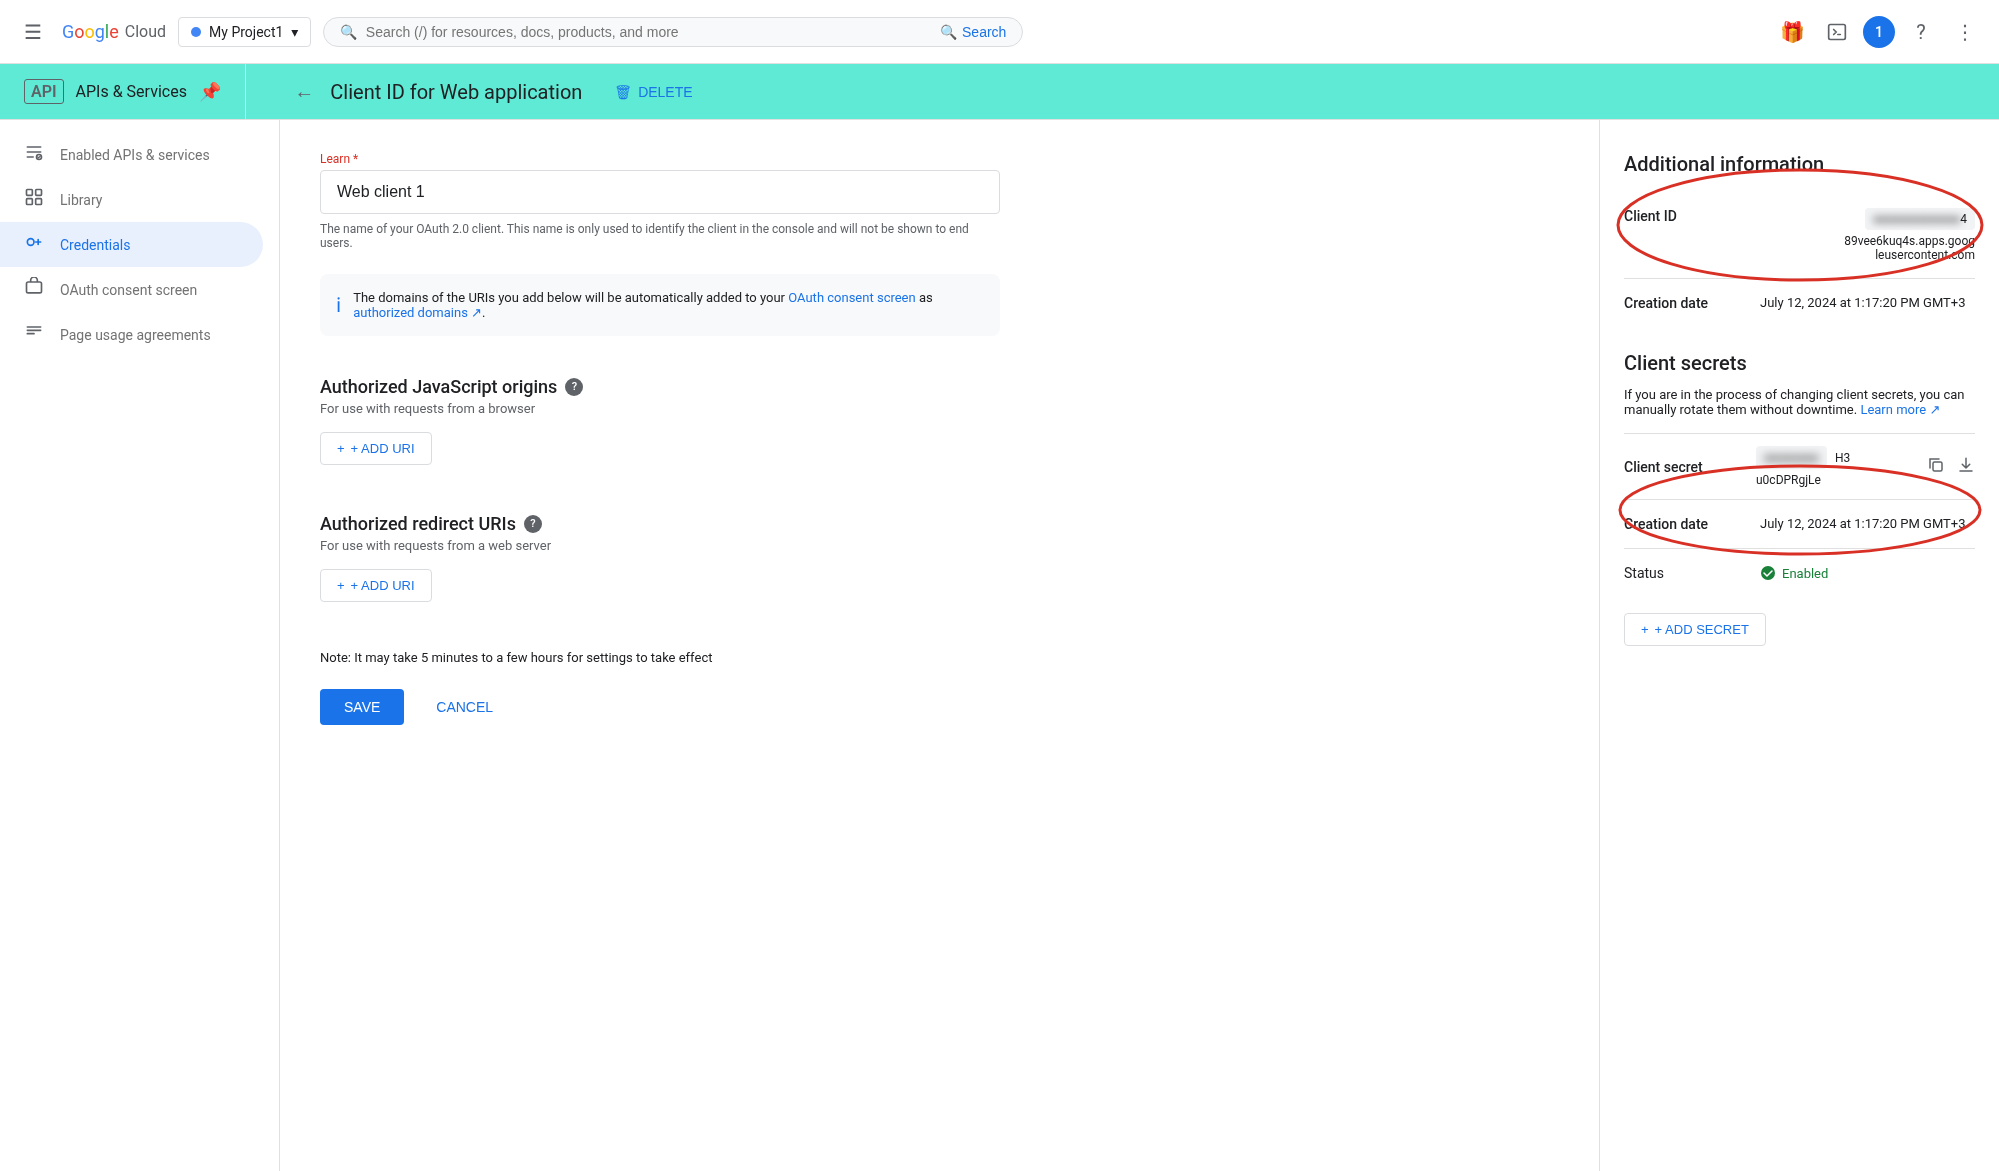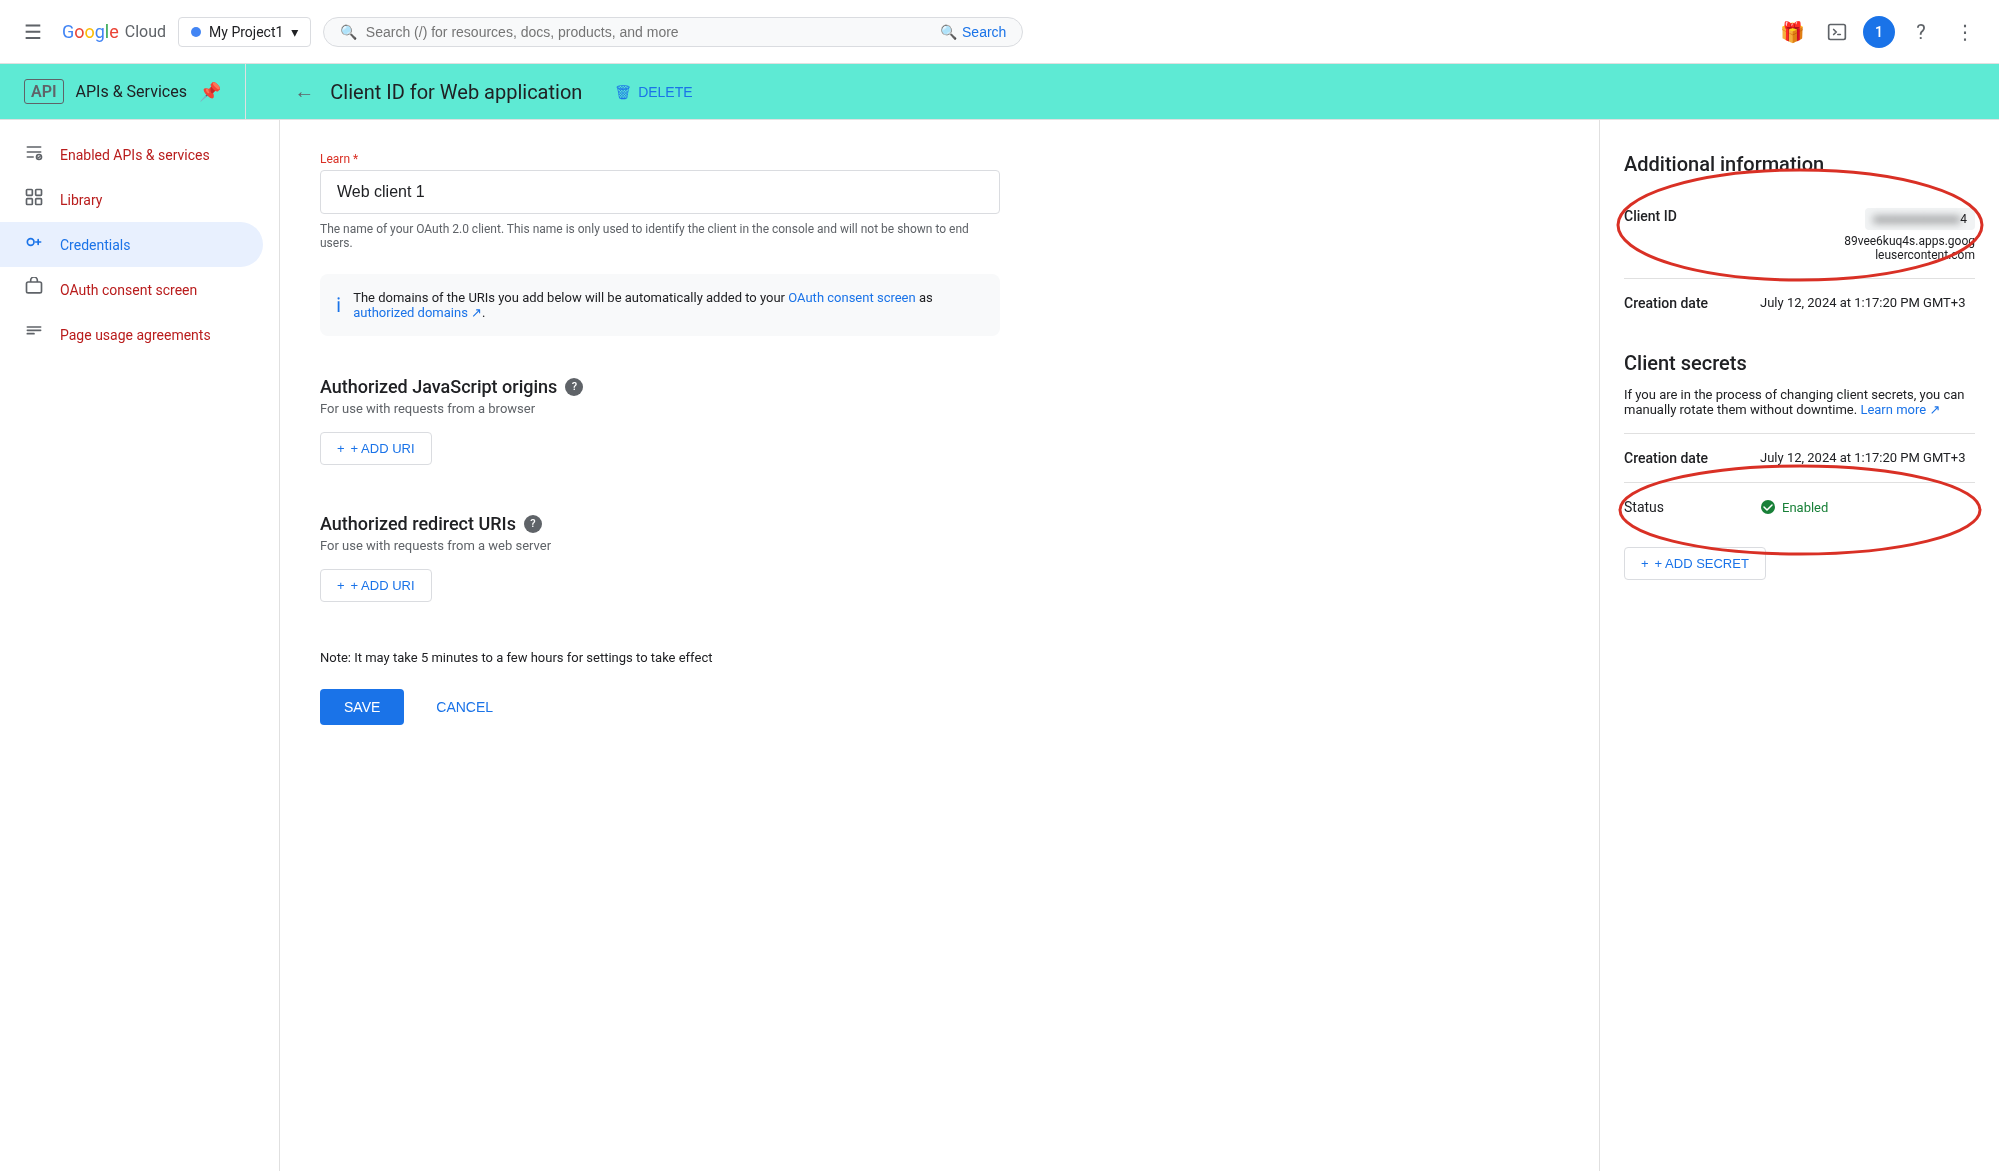--- a/index.html
+++ b/index.html
@@ -150,21 +150,21 @@
       padding: 12px 0;
       overflow-y: auto;
     }
     .sidebar-item {
       display: flex;
       align-items: center;
       gap: 16px;
       padding: 10px 24px;
       cursor: pointer;
       font-size: 14px;
-      color: #b91c1c;
+      color: #737373;
       border-radius: 0 24px 24px 0;
       margin-right: 16px;
     }
     .sidebar-item.active {
       background: #e8f0fe;
       color: #1a73e8;
       text-align: center;
     }
     .sidebar-item.active .sidebar-icon { color: #1a73e8; }
     .sidebar-icon { color: #5f6368; font-size: 20px; }
@@ -502,20 +502,43 @@
       <div style="font-size:20px; font-weight:500; margin-bottom:12px;">Client secrets</div>
       <div style="font-size:13px; color:#202124; margin-bottom:16px;">
         <span>If you are in the process of changing client secrets, you can manually rotate them without downtime.</span>
         <a href="#" style="color:#1a73e8; text-decoration:none;"> <span>Learn more</span> ↗</a>
       </div>
 
       <svg style="position:absolute; top:340px; left:10px; width:380px; height:100px; pointer-events:none; z-index:10;">
         <ellipse cx="190" cy="50" rx="180" ry="44" fill="none" stroke="#d93025" stroke-width="3"></ellipse>
       </svg>
 
+      <div style="display:flex; align-items:center; padding:12px 0; border-top:1px solid #e0e0e0; gap:12px;">
+        <div style="font-size:14px; font-weight:500; min-width:120px;">Client secret</div>
+        <div style="display:flex; flex-direction:column; flex:1; gap:4px;">
+          <div style="display:flex; align-items:center; gap:8px;">
+            <div style="background:#f1f3f4; padding:4px 8px; border-radius:4px; font-size:13px;">
+              <span style="filter:blur(5px); user-select:none;">●●●●●●●</span>
+            </div>
+            <span style="font-size:12px;">H3</span>
+          </div>
+          <div style="font-size:12px; color:#202124;">u0cDPRgjLe</div>
+        </div>
+        <span style="cursor:pointer; color:#5f6368; font-size:18px;">
+          <svg width="18" height="18" viewBox="0 0 24 24" fill="none">
+              <rect x="8" y="8" width="12" height="12" rx="2" stroke="#5f6368" stroke-width="2"></rect>
+              <path d="M4 16V4h12" stroke="#5f6368" stroke-width="2" stroke-linecap="round"></path>
+            </svg>
+        </span>
+        <span style="cursor:pointer; color:#5f6368; font-size:18px;">
+          <svg width="18" height="18" viewBox="0 0 24 24" fill="none">
+              <path d="M12 3v13M7 11l5 5 5-5M4 20h16" stroke="#5f6368" stroke-width="2" stroke-linecap="round" stroke-linejoin="round"></path>
+            </svg>
+        </span>
+      </div>
 
       <div style="display:flex; align-items:flex-start; padding:16px 0; border-top:1px solid #e0e0e0; gap:16px;">
         <div style="font-size:14px; font-weight:500; min-width:120px;">Creation date</div>
         <div style="font-size:13px; color:#202124;">July 12, 2024 at 1:17:20 PM GMT+3</div>
       </div>
 
       <div style="display:flex; align-items:center; padding:16px 0; border-top:1px solid #e0e0e0; gap:16px;">
         <div style="font-size:14px; font-weight:400; min-width:120px;">Status</div>
         <div style="display:flex; align-items:center; gap:6px;">
           <svg width="16" height="16" viewBox="0 0 16 16" fill="none">

